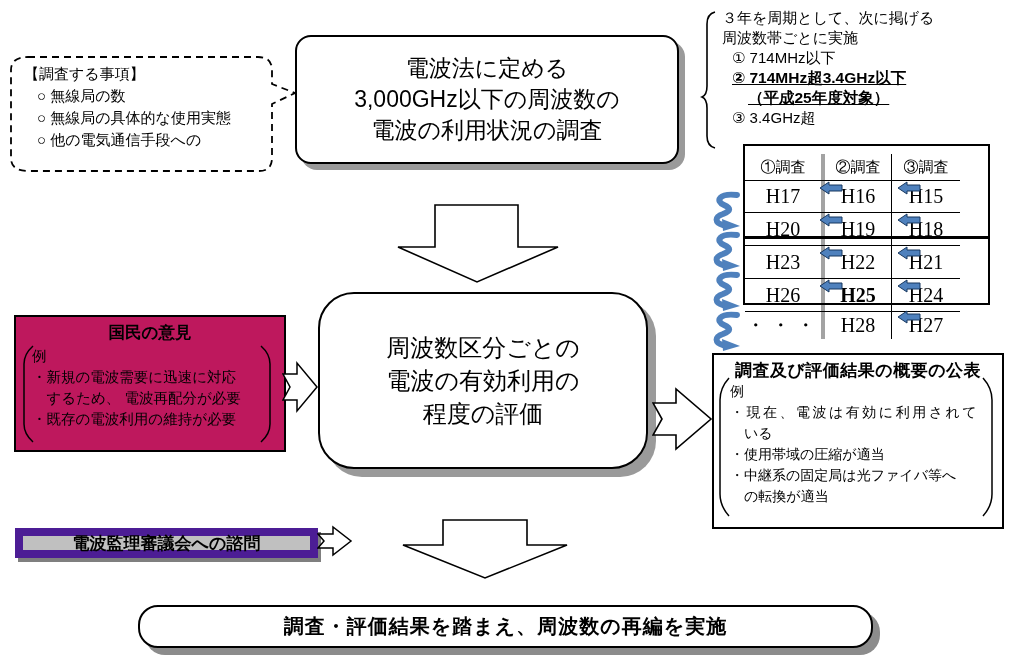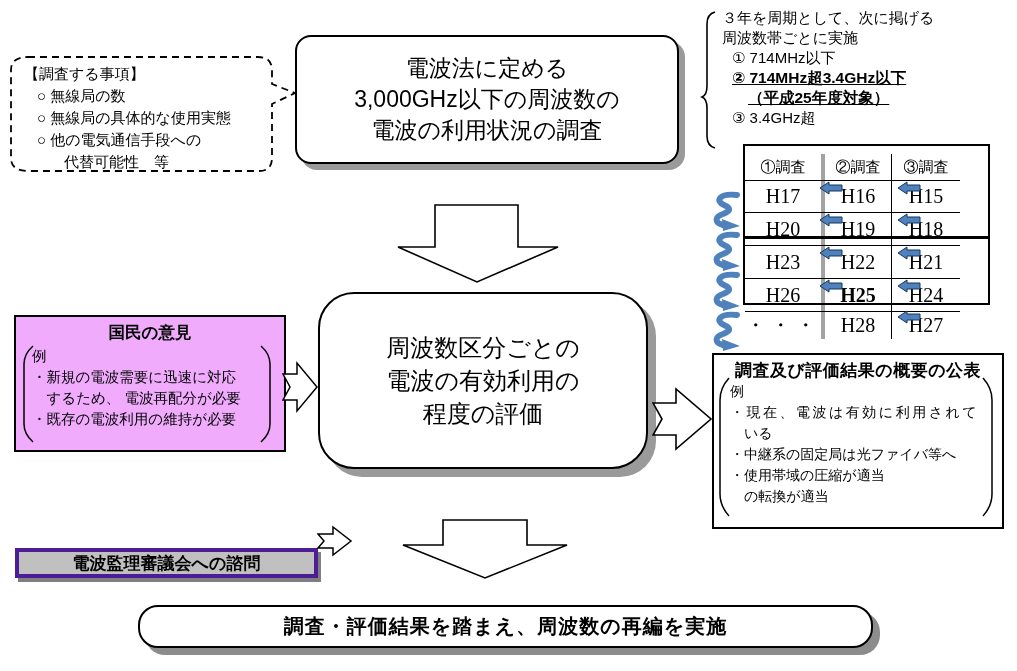--- a/index.html
+++ b/index.html
@@ -29,57 +29,56 @@
   .scell{display:flex;align-items:center;justify-content:center;box-sizing:border-box;
          font-family:"Liberation Serif",serif;font-size:20px;}
   .c0{width:86px;} .c1{width:79px;border-left:4px solid #a3a3a3;} .c2{width:78px;border-left:1px solid #000;}
   .shead .scell{font-family:"Liberation Sans",sans-serif;font-size:15px;}
   .cell-now{font-weight:bold;text-decoration:underline;}
   .cell-dots{letter-spacing:5px;font-family:"Liberation Sans",sans-serif;}
   .tgroup{position:absolute;border:2.5px solid #000;box-sizing:border-box;pointer-events:none;}
   .cell-arrow{position:absolute;width:24px;height:14px;}
   .cycle-arrow{position:absolute;left:710px;width:33px;height:40px;}
   
-  .box-opinion{position:absolute;left:14px;top:315px;width:268px;height:133px;border:2px solid #000;background:#f0abfc;}
+  .box-opinion{position:absolute;left:14px;top:315px;width:268px;height:133px;border:2px solid #000;background:#be185d;}
   .box-opinion .ttl{margin-top:5px;text-align:center;font-weight:bold;font-size:16.5px;}
   .op-text{position:absolute;left:32px;top:346px;width:230px;font-size:14.5px;line-height:21px;}
   
   .box-eval{position:absolute;left:318px;top:292px;width:326px;height:173px;background:#fff;
       border:2.5px solid #000;border-radius:36px;box-shadow:8px 8px 0 #9a9a9a;
       display:flex;align-items:center;justify-content:center;text-align:center;
       font-size:24px;line-height:33px;}
   
   .box-publish{position:absolute;left:712px;top:353px;width:288px;height:172px;border:2px solid #000;background:#fff;}
   .box-publish .ttl{margin-top:4px;text-align:center;font-weight:bold;font-size:17px;letter-spacing:0.5px;}
   .pub-text{position:absolute;left:730px;top:381px;width:250px;font-size:14px;line-height:21px;}
   .pub-text .sp{letter-spacing:2.5px;}
   
-  .box-advisory{position:absolute;left:15px;top:548px;width:303px;height:30px;background:#c0c0c0;
-      border:4px solid #4c1d95;box-shadow:3px 4px 0 #7f7f7f;box-sizing:border-box;
+  .box-advisory{position:absolute;left:15px;top:528px;width:303px;height:30px;background:#c0c0c0;
+      border:8px solid #4c1d95;box-shadow:3px 4px 0 #7f7f7f;box-sizing:border-box;
       display:flex;align-items:center;justify-content:center;font-weight:bold;font-size:17px;}
   
   .box-final{position:absolute;left:138px;top:605px;width:735px;height:43px;background:#fff;
       border:2px solid #000;border-radius:20px;box-shadow:7px 7px 0 #8c8c8c;box-sizing:border-box;
       display:flex;align-items:center;justify-content:center;font-weight:bold;font-size:20px;letter-spacing:1px;}
   svg{display:block;}
 </style>
 </head>
 <body>
 
 <div class="canvas">
 
   <svg class="abs" style="left:8px;top:54px;" width="292" height="122" viewBox="0 0 292 122">
     <path d="M 20,3 H 250 Q 264,3 264,16 V 30 L 287,39 L 264,50 V 104 Q 264,117 251,117 H 20 Q 3,117 3,104 V 16 Q 3,3 20,3 Z" fill="#fff" stroke="#000" stroke-width="1.8" stroke-dasharray="7,5"></path>
   </svg>
   <div class="bubble-text">
     <div>【調査する事項】</div>
     <div class="ind1">○ 無線局の数</div>
     <div class="ind1">○ 無線局の具体的な使用実態</div>
     <div class="ind1">○ 他の電気通信手段への</div>
-    <div class="ind2">代替可能性　等</div>
   </div>
 
   <div class="box-survey">
     <div>
       <div>電波法に定める</div>
       <div>3,000GHz以下の周波数の</div>
       <div>電波の利用状況の調査</div>
     </div>
   </div>
 
@@ -218,22 +217,22 @@
   <svg class="abs" style="left:716px;top:376px;" width="16" height="142" viewBox="0 0 16 142">
     <path d="M13,2 Q4,12 4,24 L4,118 Q4,130 13,140" fill="none" stroke="#000" stroke-width="1.5"></path>
   </svg>
   <svg class="abs" style="left:980px;top:376px;" width="16" height="142" viewBox="0 0 16 142">
     <path d="M3,2 Q12,12 12,24 L12,118 Q12,130 3,140" fill="none" stroke="#000" stroke-width="1.5"></path>
   </svg>
   <div class="pub-text">
     <div>例</div>
     <div class="sp">・現在、電波は有効に利用されて</div>
     <div>　いる</div>
+    <div>・使用帯域の圧縮が適当</div>
     <div>・中継系の固定局は光ファイバ等へ</div>
-    <div>・使用帯域の圧縮が適当</div>
     <div>　の転換が適当</div>
   </div>
 
   <div class="box-advisory">
     <span>電波監理審議会への諮問</span>
   </div>
   <svg class="abs" style="left:317px;top:525px;" width="36" height="32" viewBox="0 0 36 32">
     <polygon points="1,9 16,9 16,2 34,16 16,30 16,23 1,23 7,16" fill="#fff" stroke="#000" stroke-width="1.5"></polygon>
   </svg>
 

